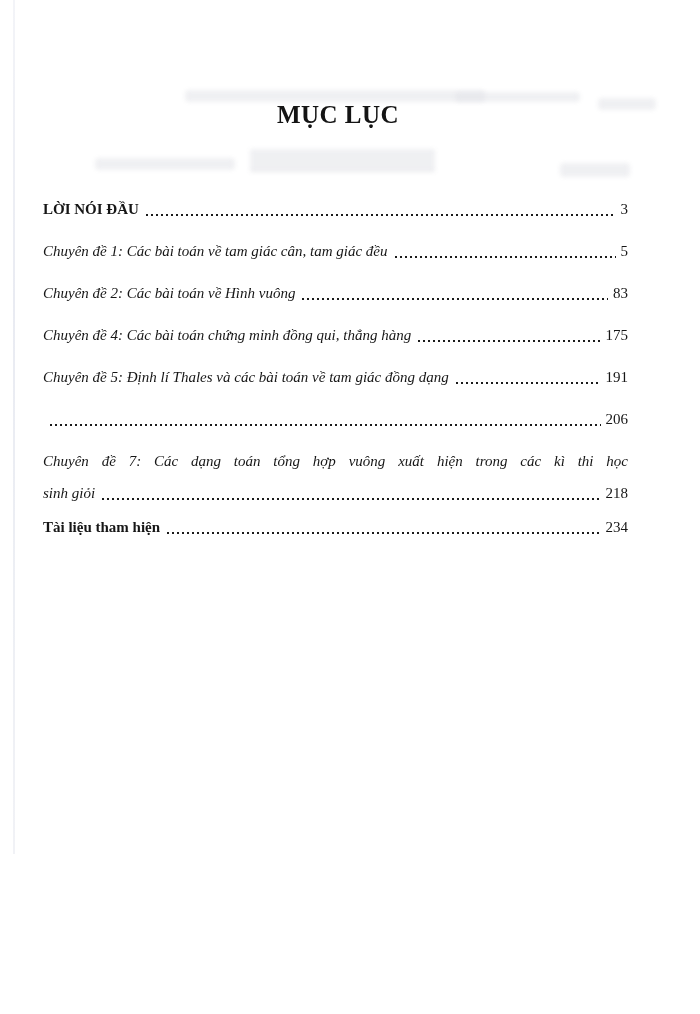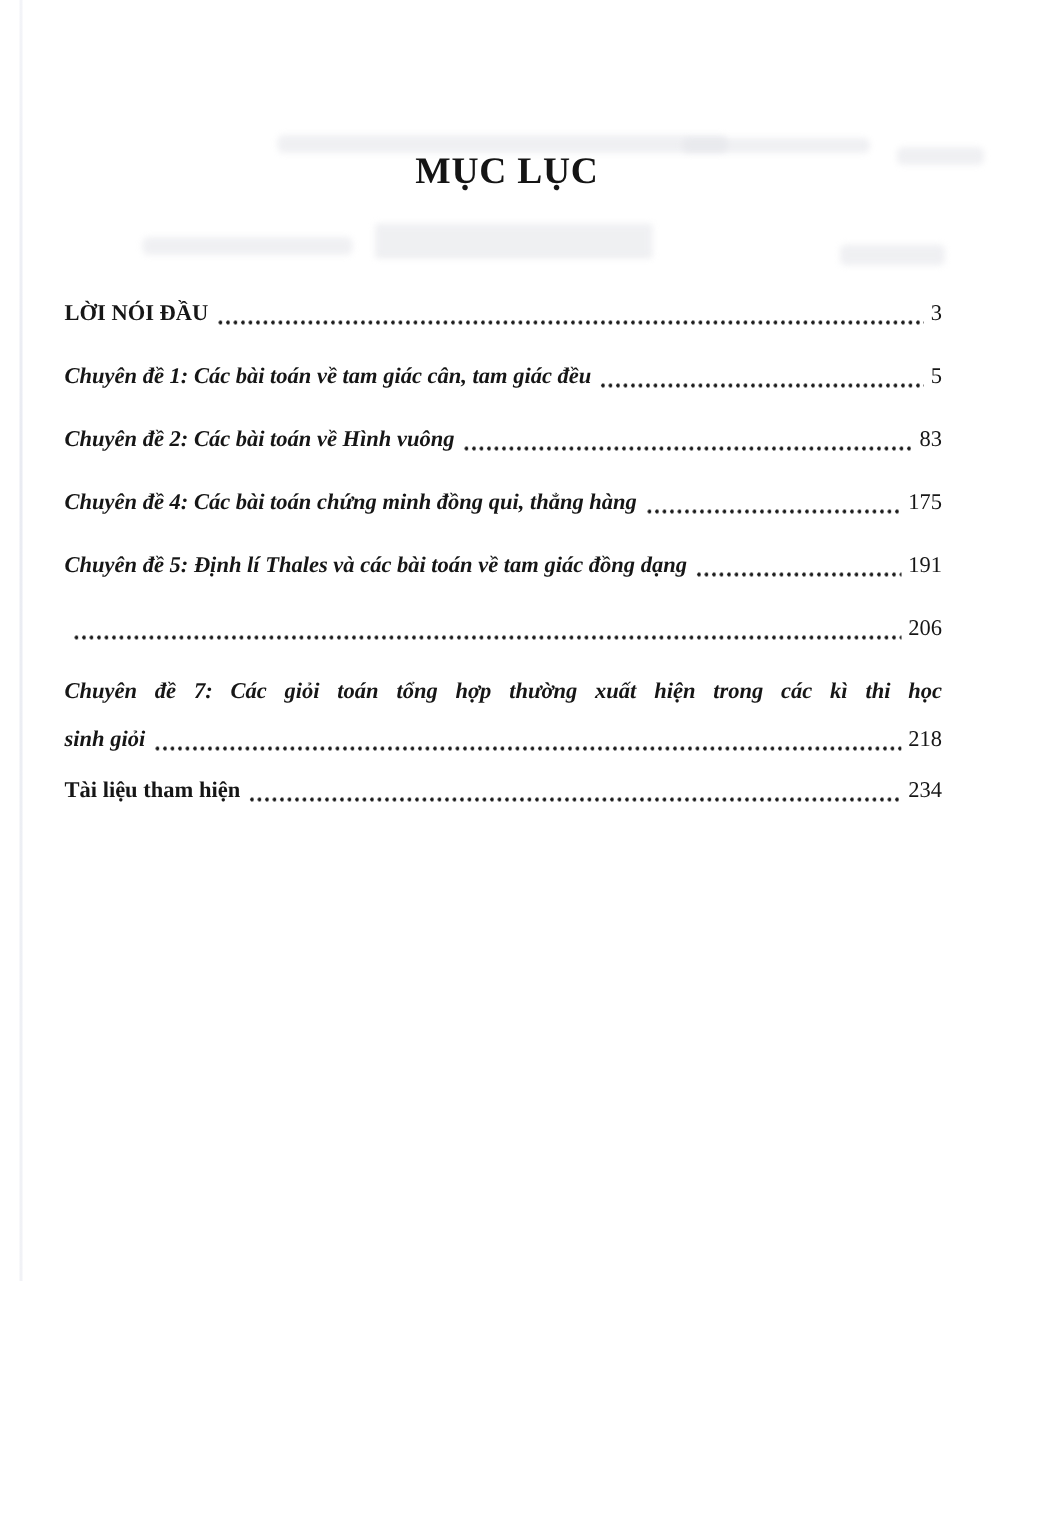--- a/index.html
+++ b/index.html
@@ -53,21 +53,21 @@
     font-size: 15px;
   }
   .toc-entry { margin-bottom: 16px; }
   .toc-line {
     display: flex;
     line-height: 26px;
     align-items: stretch;
   }
   .toc-label { white-space: nowrap; }
   .style-bold { font-weight: bold; font-style: normal; }
-  .style-bold-italic { font-weight: bold; font-style: italic; }
+  .style-bold-italic { font-weight: normal; font-style: italic; }
   .dots {
     flex: 1 1 auto;
     min-width: 8px;
     align-self: flex-end;
     height: 4px;
     margin: 0 5px 5px 6px;
     background-image: radial-gradient(circle at 2px 2px, #1b1b1b 1.05px, rgba(0,0,0,0) 1.45px);
     background-size: 5px 4px;
     background-repeat: repeat-x;
     background-position: left bottom;
@@ -173,21 +173,21 @@
       <span class="toc-page">191</span>
     </div>
   </div>
       <div class="toc-entry">
     <div class="toc-line">
       <span class="dots"></span>
       <span class="toc-page">206</span>
     </div>
   </div>
       <div class="toc-entry entry-wrap">
-    <div class="line-full style-bold-italic">Chuyên đề 7: Các giỏi toán tổng hợp thường xuất hiện trong các kì thi học</div>
+    <div class="line-full style-bold-italic">Chuyên đề 7: Các dạng toán tổng hợp vuông xuất hiện trong các kì thi học</div>
         <div class="toc-line second">
       <span class="toc-label style-bold-italic">sinh giỏi</span>
       <span class="dots"></span>
       <span class="toc-page">218</span>
     </div>
   </div>
       <div class="toc-entry">
     <div class="toc-line">
       <span class="toc-label style-bold">Tài liệu tham hiện</span>
       <span class="dots"></span>

